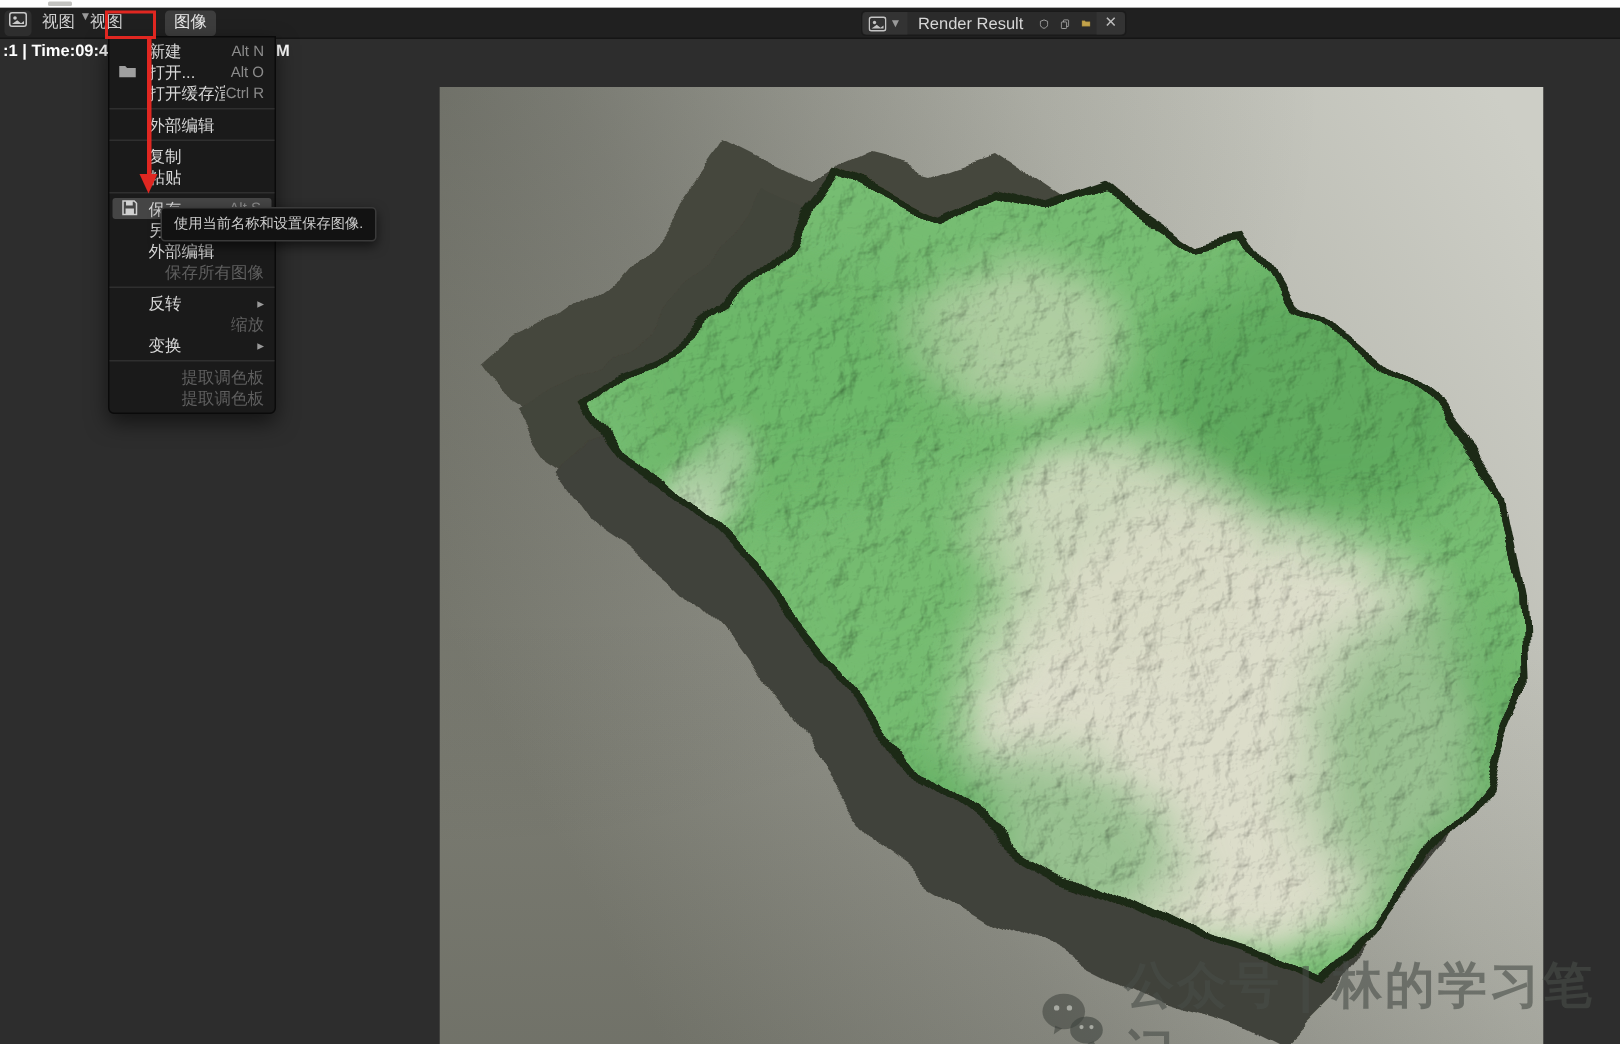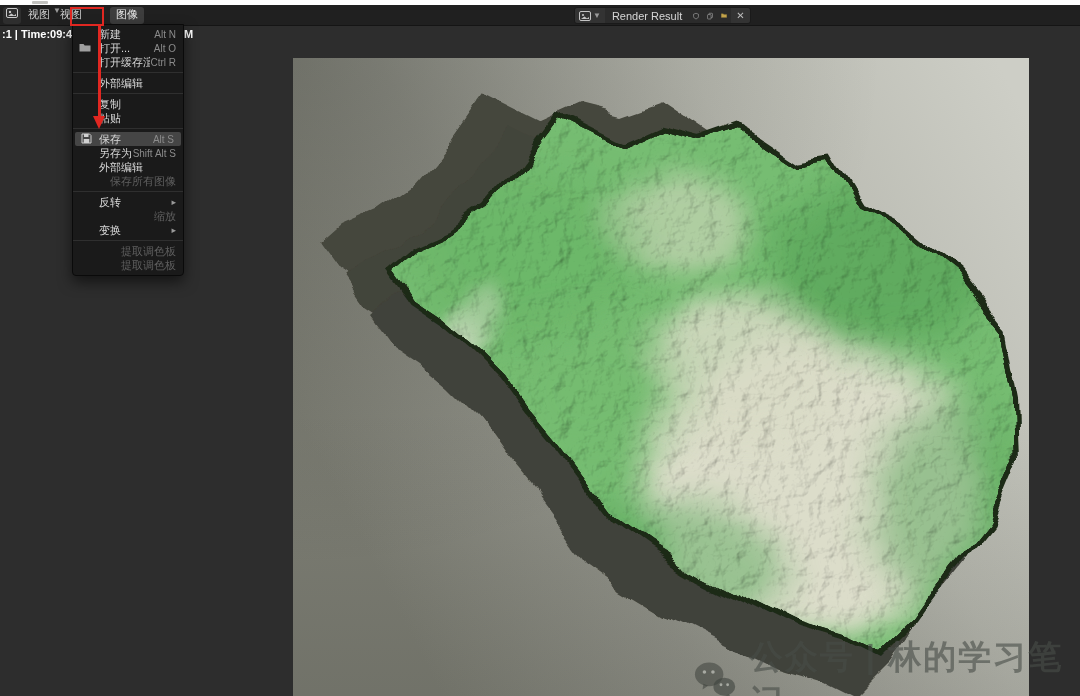--- a/index.html
+++ b/index.html
@@ -259,20 +259,21 @@
       </div>
       <div class="msep"></div>
       <div class="mrow dis">
         <span class="mlabel">提取调色板</span>
       </div>
       <div class="mrow dis">
         <span class="mlabel">提取调色板</span>
       </div>
     </div>
 
+    <div class="tooltip">使用当前名称和设置保存图像.</div>
 
     <div class="anno-box"></div>
     <div class="anno-line"></div>
     <div class="anno-arrow"></div>
 
     <div class="watermark">
       <svg width="44" height="40" viewBox="0 0 44 40">
         <ellipse cx="16" cy="14" rx="15" ry="12.5" fill="rgba(62,66,61,0.55)"></ellipse>
         <circle cx="11" cy="11.5" r="1.9" fill="rgba(185,188,180,0.8)"></circle>
         <circle cx="20" cy="11.5" r="1.9" fill="rgba(185,188,180,0.8)"></circle>

